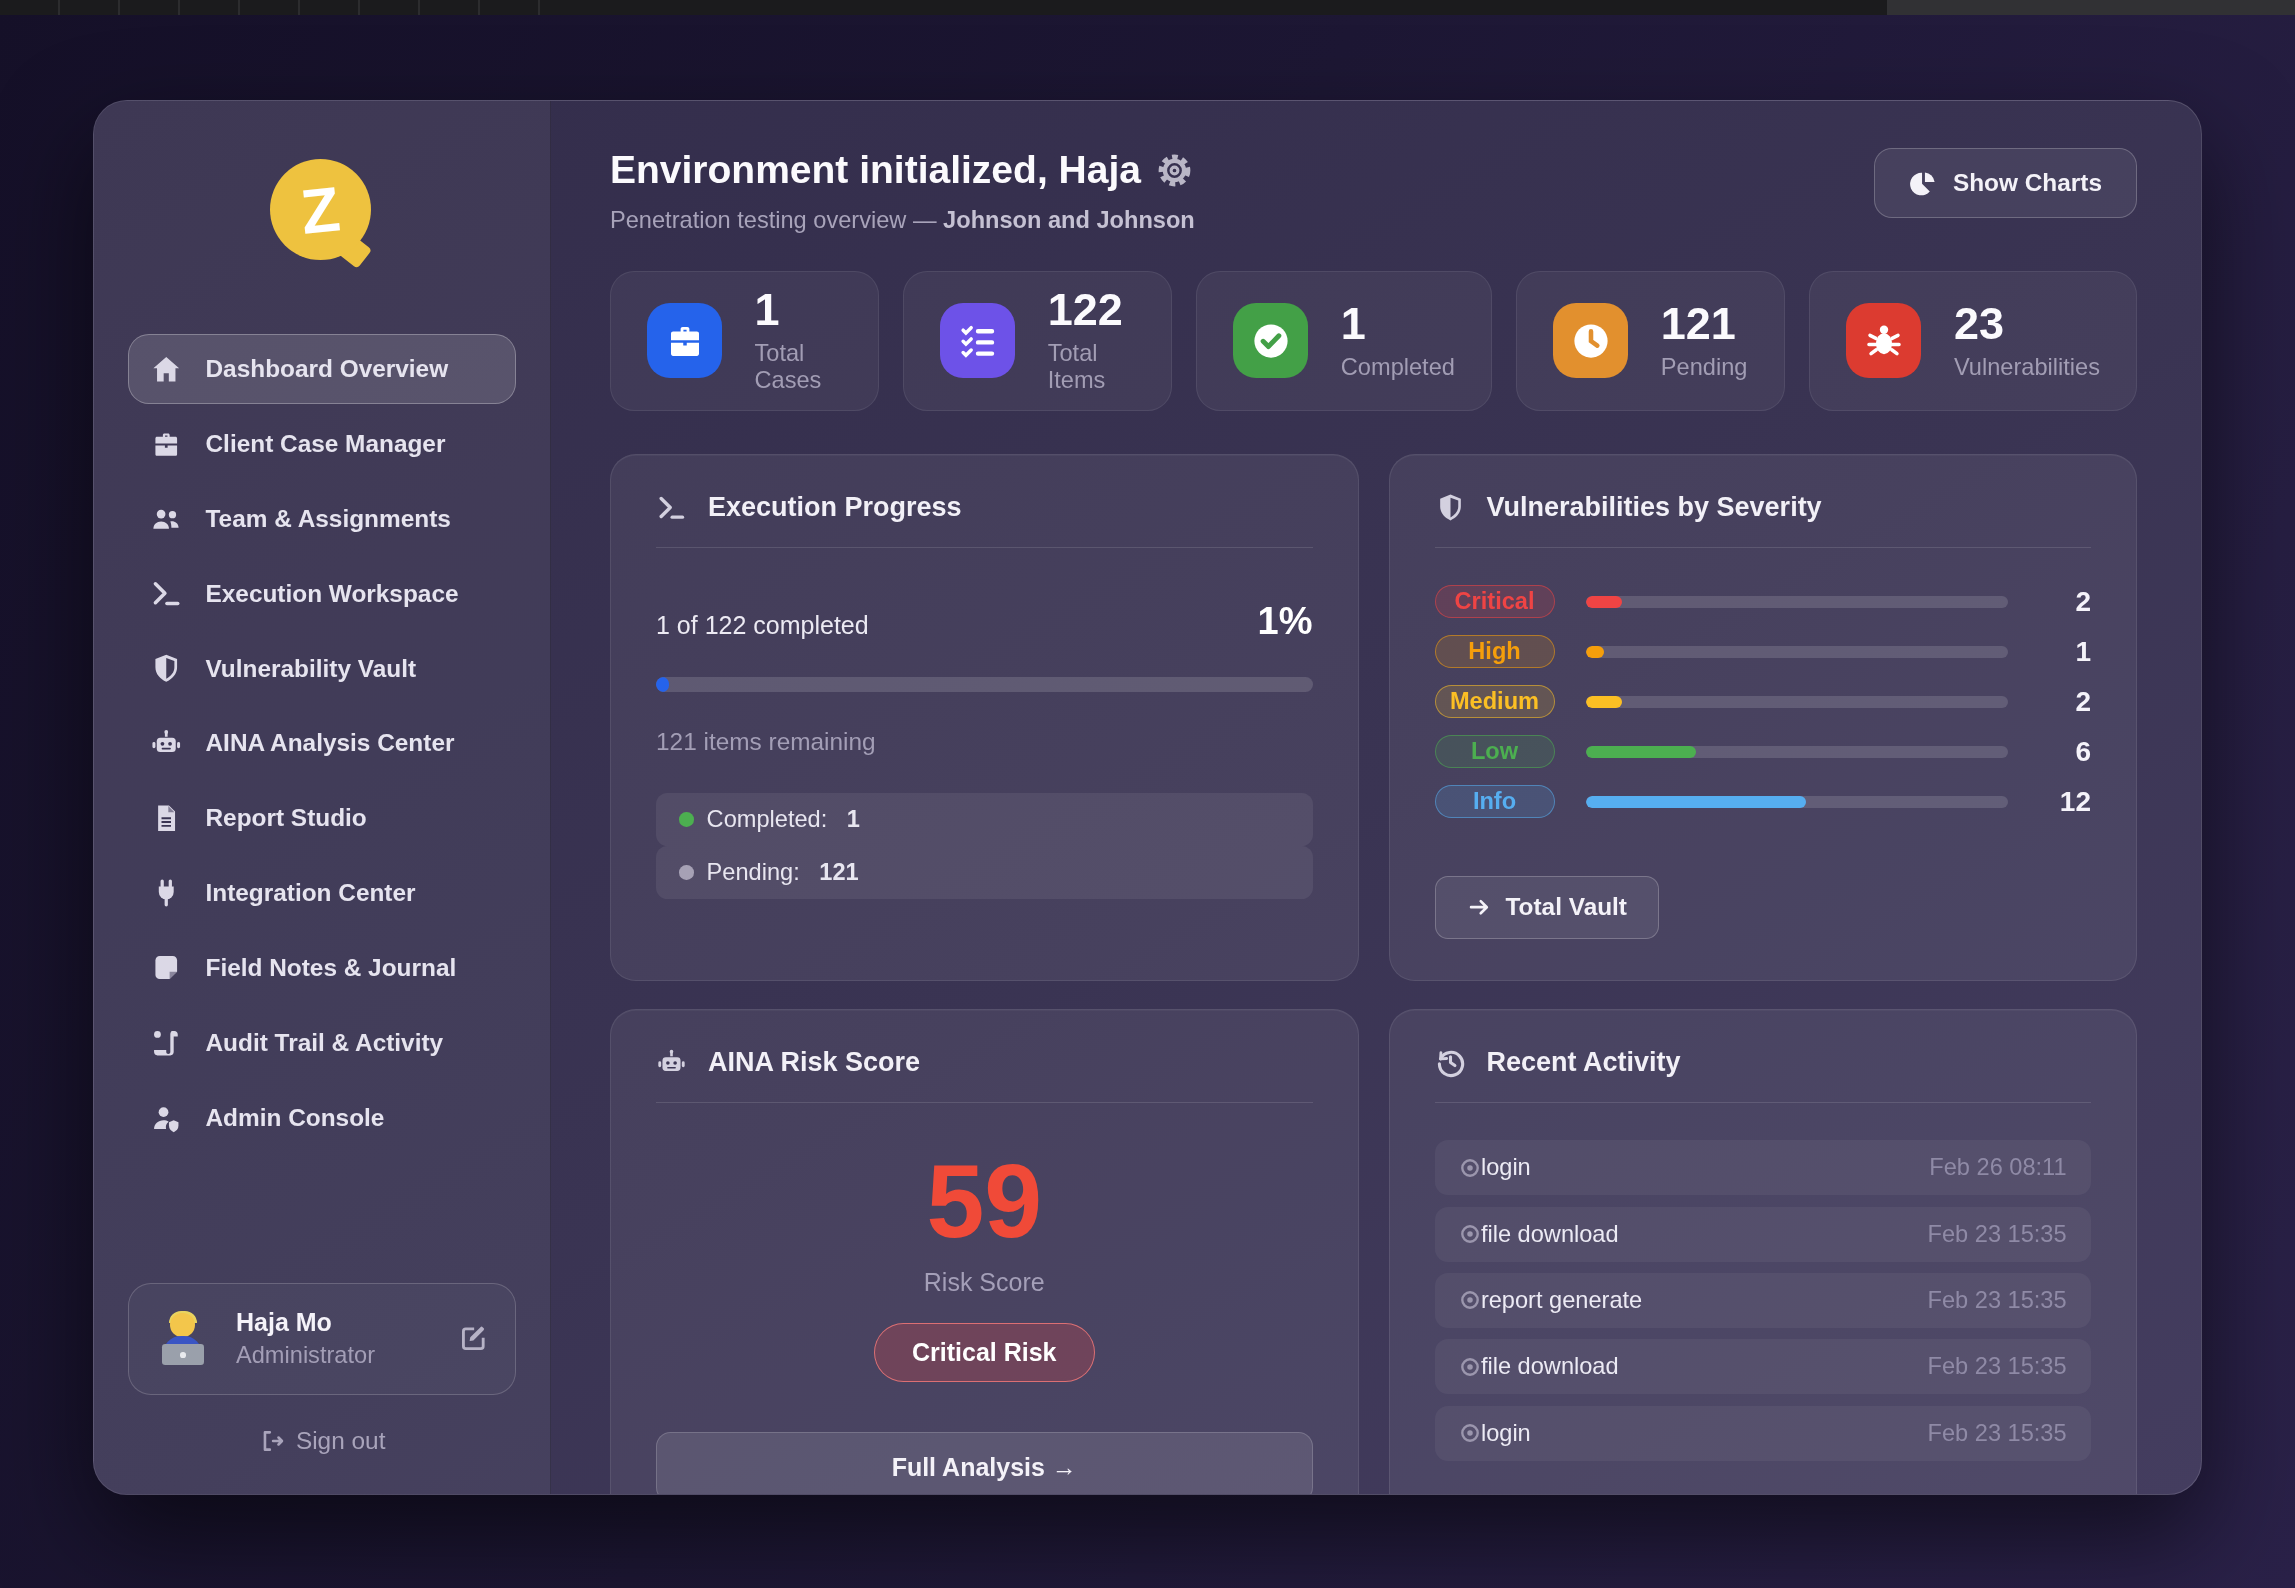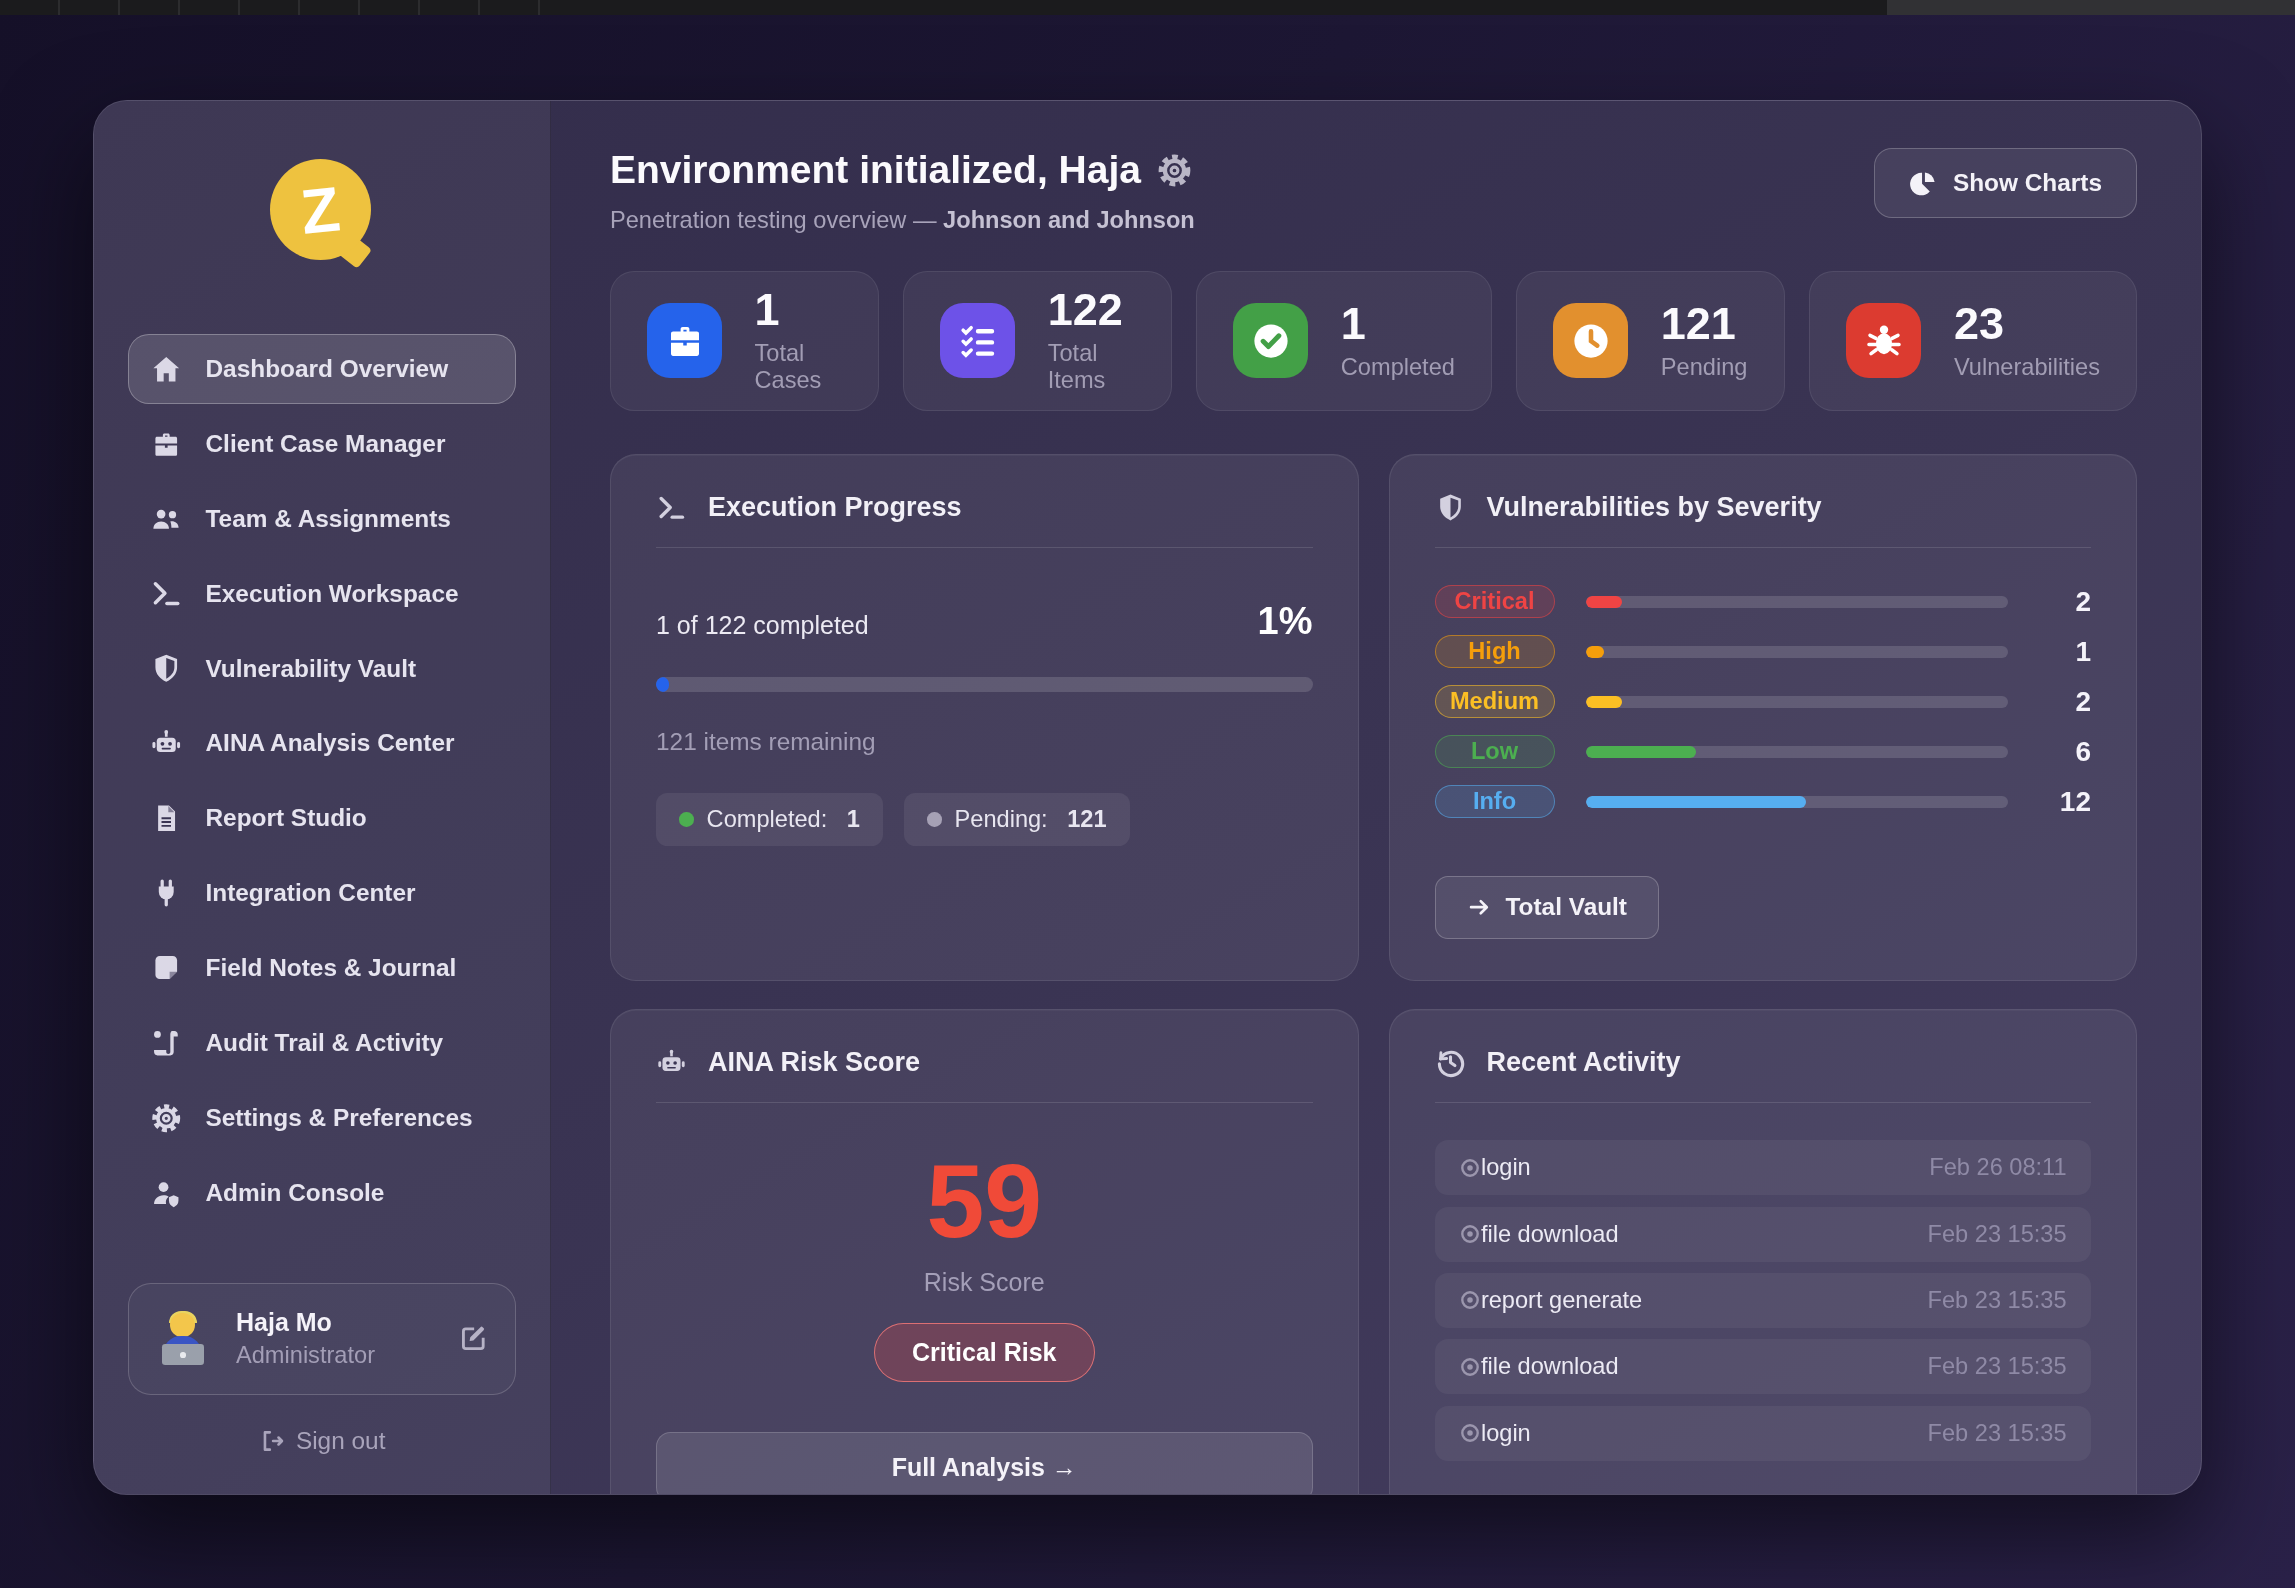--- a/index.html
+++ b/index.html
@@ -87,21 +87,21 @@
   .panel-head .icn { width:31px; height:31px; color:#d3d0df; }
   .panel-div { height:1.2px; background:rgba(255,255,255,0.12); margin:24.4px 0 0; border:none; }
 
   
   .prog-line { display:flex; align-items:baseline; justify-content:space-between; margin-top:52px; }
   .prog-text { font-size:25px; color:#eceaf3; }
   .prog-pct { font-size:38px; font-weight:800; color:#ffffff; }
   .prog-track { margin-top:34px; height:14.6px; border-radius:8.1px; background:rgba(255,255,255,0.14); overflow:hidden; }
   .prog-fill { height:100%; border-radius:8.1px; min-width:13px; }
   .prog-remaining { font-size:24.4px; color:#a39eb6; margin-top:36px; }
-  .badge-row { display:flex; gap:21px; margin-top:37px; }
+  .badge-row { display:flex; margin-top:37px;flex-direction:column; }
   .badge { display:inline-flex; align-items:center; gap:13px; background:rgba(255,255,255,0.07);
     border-radius:11.4px; padding:13px 23px; font-size:23.6px; color:#e8e6f0; }
   .badge .dot { width:14.6px; height:14.6px; border-radius:50%; }
   .badge b { font-weight:700; }
 
   
   .sev-rows { margin-top:37px; }
   .sev-row { display:flex; align-items:center; gap:31px; margin-bottom:17px; }
   .sev-pill { width:120px; height:33px; border-radius:20.3px; border:1.2px solid;
     display:flex; align-items:center; justify-content:center; font-size:23.6px; font-weight:700; }
@@ -353,28 +353,20 @@
           </span>
     <span class="lbl">Field Notes &amp; Journal</span>
   </div>
         <div class="nav-item">
     <span class="icn">
             <svg viewBox="0 0 40 40" width="32.5" height="32.5">
               <use href="#scroll-icon"></use>
             </svg>
           </span>
     <span class="lbl">Audit Trail &amp; Activity</span>
-  </div>
-        <div class="nav-item">
-    <span class="icn">
-            <svg viewBox="0 0 40 40" width="32.5" height="32.5">
-              <use href="#gear-icon"></use>
-            </svg>
-          </span>
-    <span class="lbl">Settings &amp; Preferences</span>
   </div>
         <div class="nav-item">
     <span class="icn">
             <svg viewBox="0 0 40 40" width="32.5" height="32.5">
               <use href="#admin-icon"></use>
             </svg>
           </span>
     <span class="lbl">Admin Console</span>
   </div>
       </nav>

